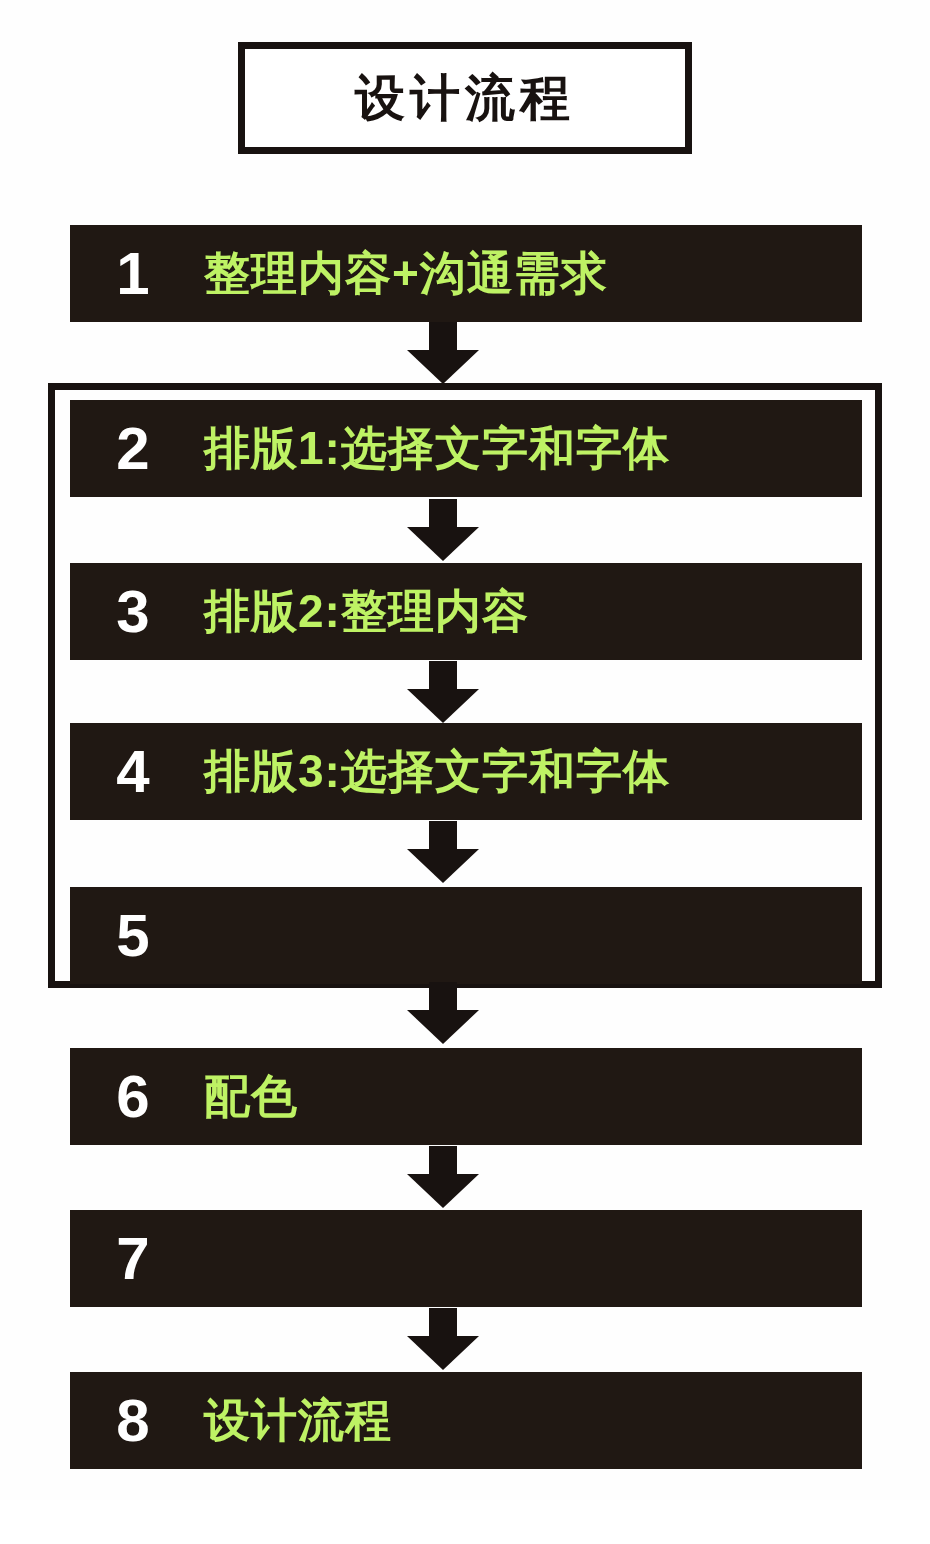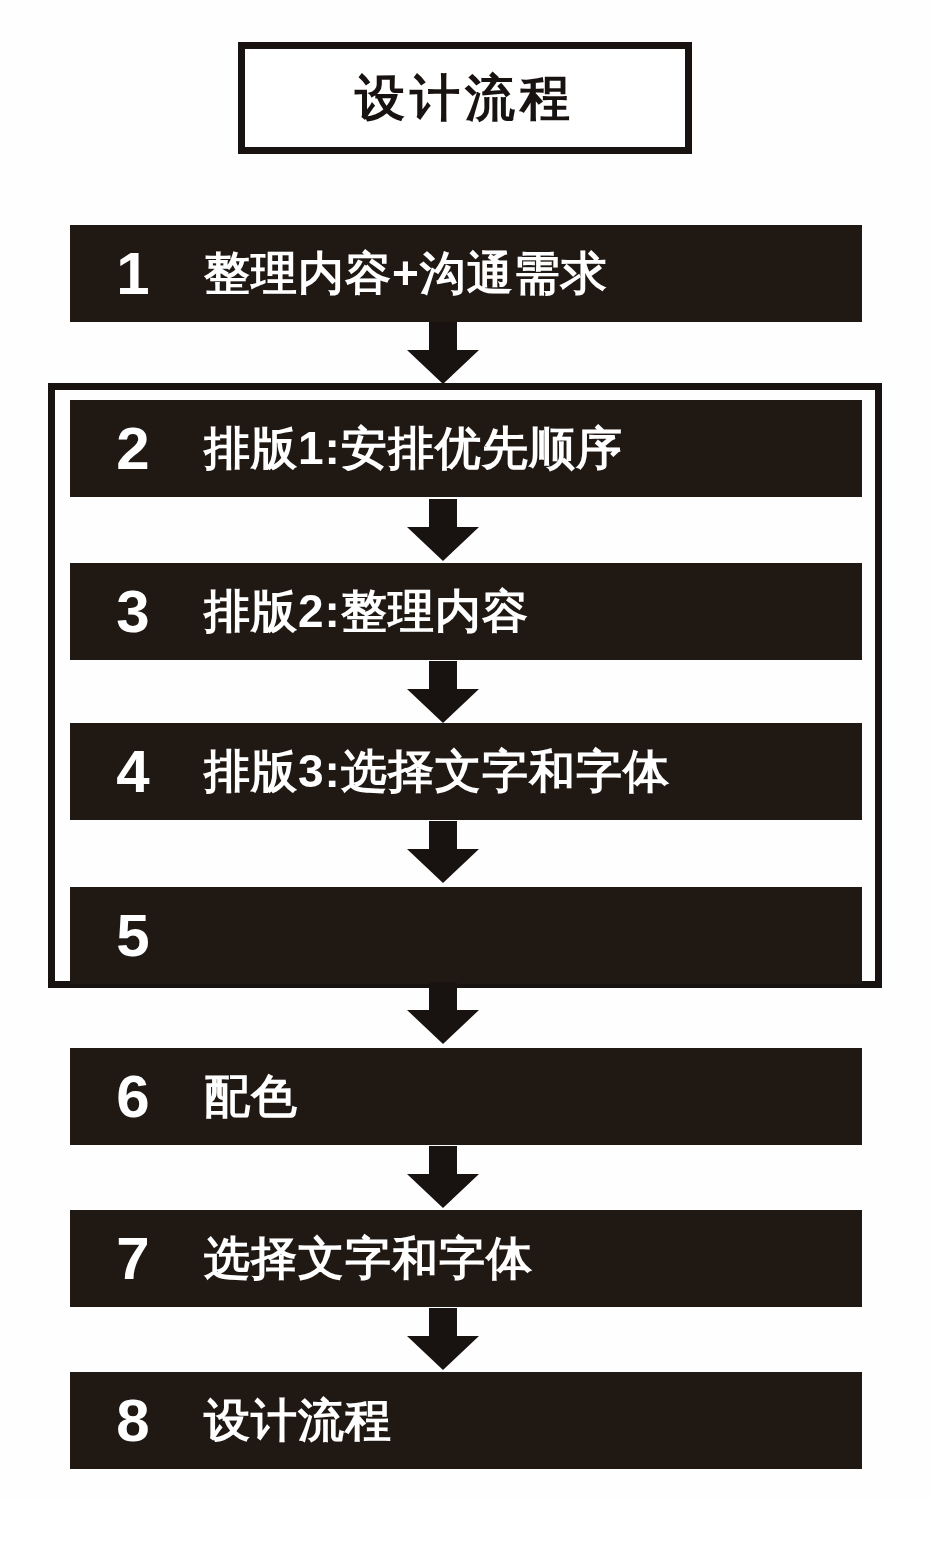--- a/index.html
+++ b/index.html
@@ -55,21 +55,21 @@
     text-align: center;
     font-size: 60px;
     font-weight: 800;
     color: #ffffff;
     line-height: 1;
   }
   .step .label {
     margin-left: 34px;
     font-size: 46px;
     font-weight: 700;
-    color: #ffffff;
+    color: #bef264;
     letter-spacing: 1px;
     white-space: nowrap;
   }
 
   
   .group {
     position: absolute;
     left: 48px;
     top: 383px;
     width: 834px;
@@ -120,21 +120,21 @@
 
   <div class="arrow" style="top:322px">
     <div class="stem"></div>
     <div class="head"></div>
   </div>
 
   <div class="group">
 
     <div class="step" style="top:10px">
       <span class="num">2</span>
-      <span class="label">排版1:安排优先顺序</span>
+      <span class="label">排版1:选择文字和字体</span>
     </div>
 
     <div class="arrow" style="top:109px">
       <div class="stem"></div>
       <div class="head"></div>
     </div>
 
     <div class="step" style="top:173px">
       <span class="num">3</span>
       <span class="label">排版2:整理内容</span>
@@ -171,21 +171,20 @@
     <span class="label">配色</span>
   </div>
 
   <div class="arrow" style="top:1146px">
     <div class="stem"></div>
     <div class="head"></div>
   </div>
 
   <div class="step" style="top:1210px">
     <span class="num">7</span>
-    <span class="label">选择文字和字体</span>
   </div>
 
   <div class="arrow" style="top:1308px">
     <div class="stem"></div>
     <div class="head"></div>
   </div>
 
   <div class="step" style="top:1372px">
     <span class="num">8</span>
     <span class="label">设计流程</span>

